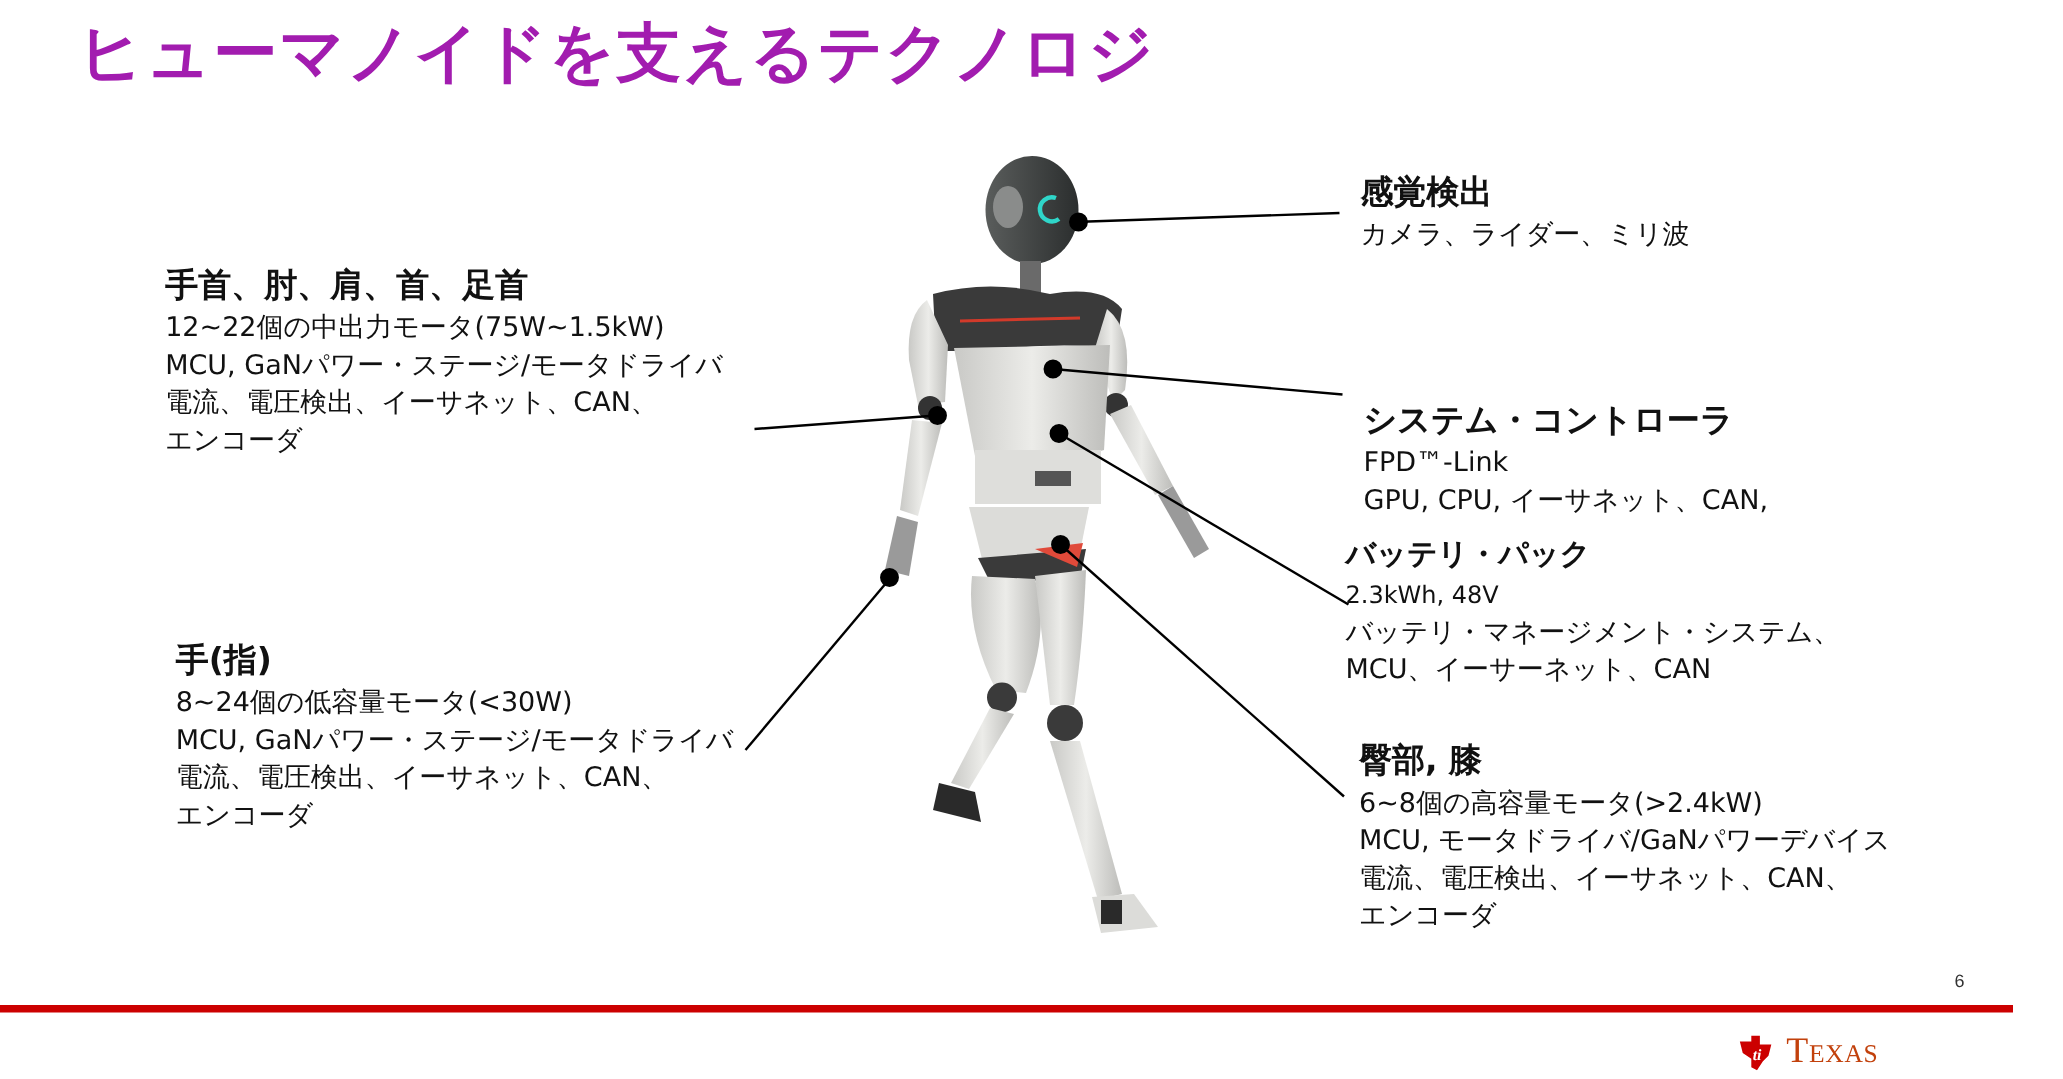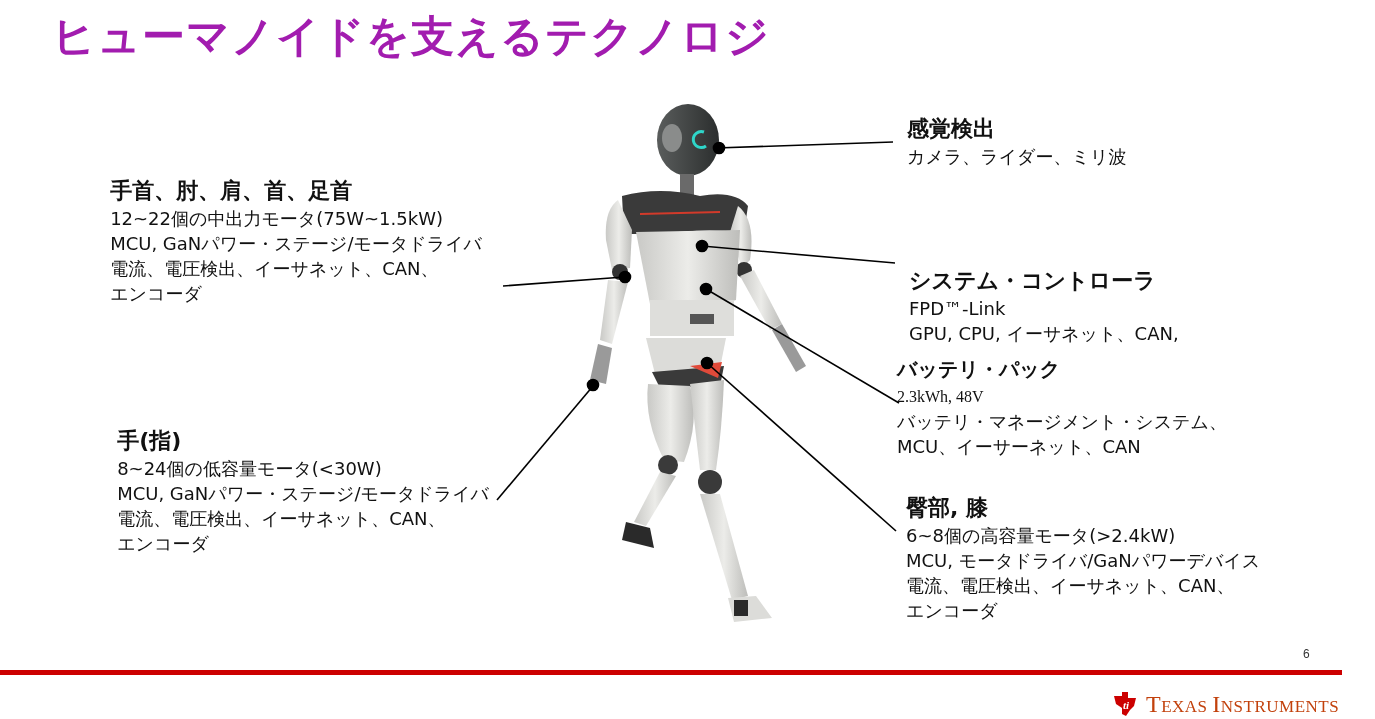--- a/index.html
+++ b/index.html
@@ -10,21 +10,21 @@
            font-family:"DejaVu Sans",sans-serif; }
   .callout { position:absolute; line-height:25px; font-size:18px; white-space:nowrap; }
   .callout .head { font-size:22px; font-weight:bold; line-height:30px; }
   .callout.right-align { }
   .callout.left-align { text-align:left; }
   .line { display:block; }
   svg.overlay { position:absolute; left:0; top:0; }
   .page-num { position:absolute; left:1303px; top:647px; font-size:12px; color:#333;
               font-family:"Liberation Sans",sans-serif; }
   .footer-bar { position:absolute; left:0; top:670px; width:1342px; height:5px; background:#cc0000; }
-  .logo { position:absolute; left:1112px; top:688px; height:30px; display:flex; align-items:flex-end; gap:8px; }
+  .logo { position:absolute; left:1158px; top:688px; height:30px; display:flex; align-items:flex-start; gap:8px; }
   .logo-text { font-family:"Liberation Serif",serif; font-size:22px; color:#c2410c; letter-spacing:0.5px; }
   .logo-text .big { font-size:24px; }
   .logo-text .small { font-size:17px; }
 </style>
 </head>
 <body>
 
 <div class="title">ヒューマノイドを支えるテクノロジ</div>
 
 <svg class="overlay" width="1375" height="719">
@@ -118,21 +118,21 @@
 </div>
 
 <div class="callout left-align" style="left:909px; top:222px;margin-top:44px;">
   <span class="line head">システム・コントローラ</span>
   <span class="line">FPD™-Link</span>
   <span class="line">GPU, CPU, イーサネット、CAN,</span>
 </div>
 
 <div class="callout left-align" style="left:897px; top:354px;">
   <span class="line head" style="font-size:20px;">バッテリ・パック</span>
-  <span class="line" style="font-size:16px;font-family:Liberation Serif, serif;">2.3kWh, 48V</span>
+  <span class="line" style="font-size:16px;">2.3kWh, 48V</span>
   <span class="line">バッテリ・マネージメント・システム、</span>
   <span class="line">MCU、イーサーネット、CAN</span>
 </div>
 
 <div class="callout left-align" style="left:906px; top:493px;">
   <span class="line head">臀部, 膝</span>
   <span class="line">6~8個の高容量モータ(&gt;2.4kW)</span>
   <span class="line">MCU, モータドライバ/GaNパワーデバイス</span>
   <span class="line">電流、電圧検出、イーサネット、CAN、</span>
   <span class="line">エンコーダ</span>

